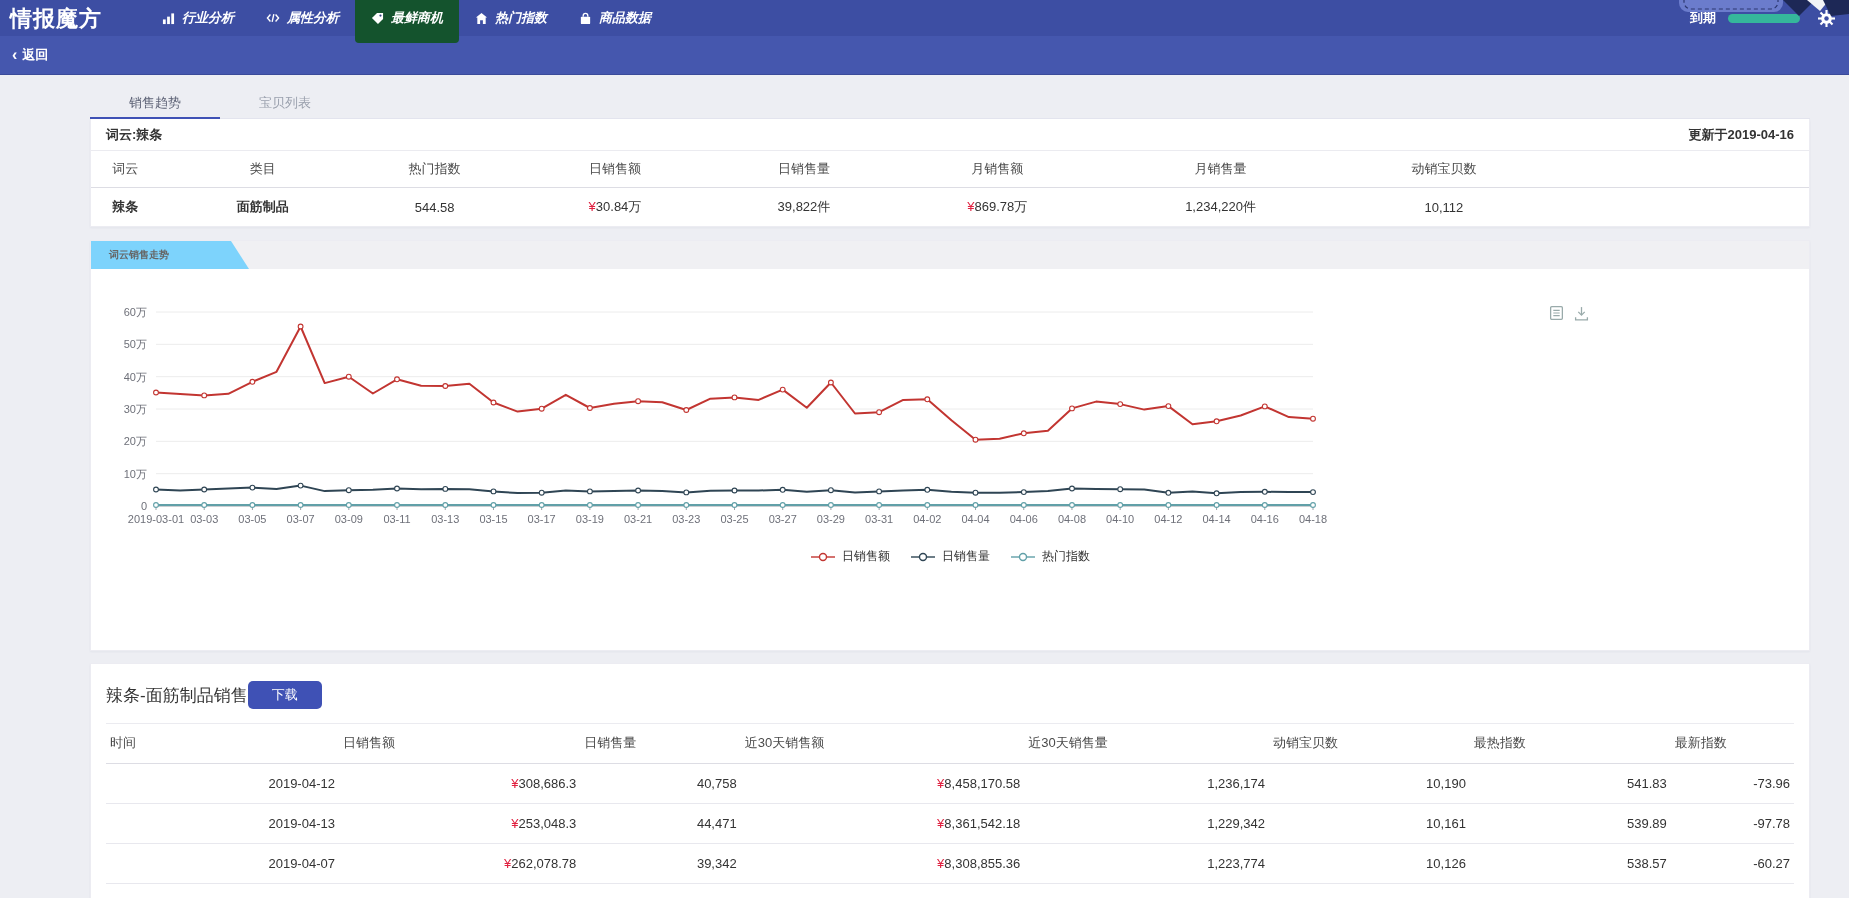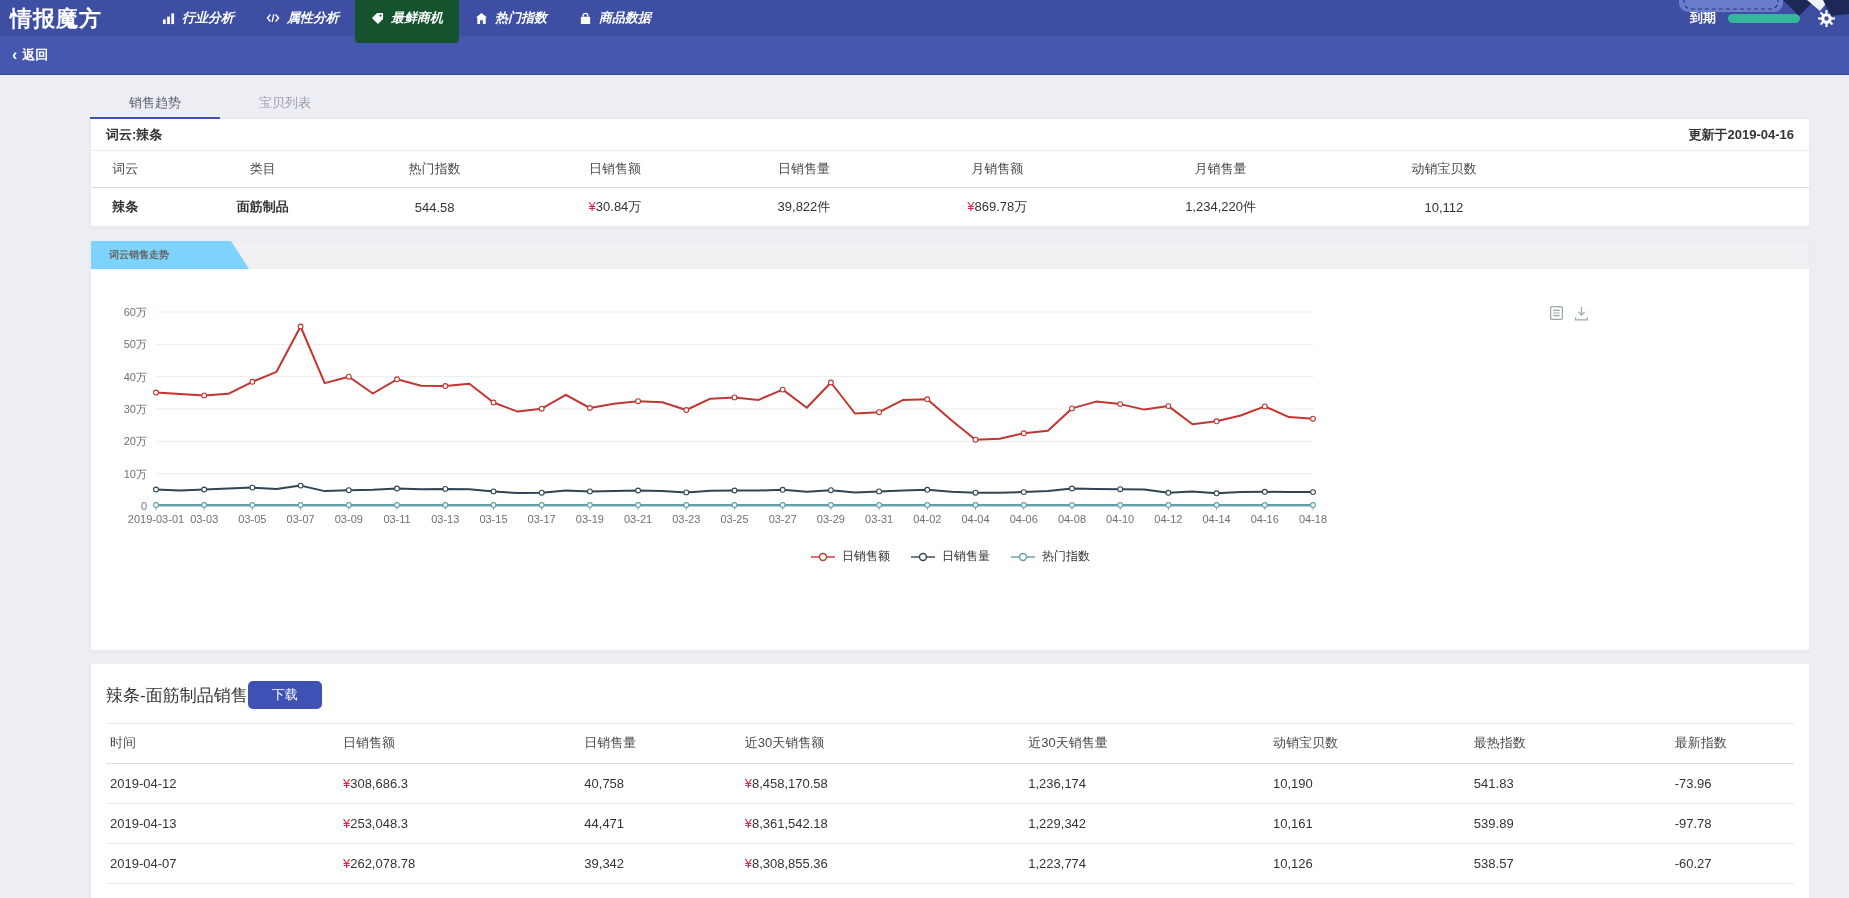--- a/index.html
+++ b/index.html
@@ -73,21 +73,21 @@
   
   .sales-card{ margin-top:12px; padding-bottom:6px; }
   .sales-head{ display:flex; align-items:center; padding:17px 26px 14px 15px; }
   .sales-title{ font-size:17px; color:#333; }
   .dl-btn{
     background:#3f51b5; color:#fff; border:none; font-size:13px; width:74px; height:28px;
     border-radius:5px; cursor:pointer; font-family:inherit;
   }
   .sales-table-wrap{ padding:0 15px; }
   .sales-table th{ padding:10px 4px 11px; border-top:1px solid #ebebf0; border-bottom:1px solid #dddde4; text-align:left; }
-  .sales-table td{ padding:12px 4px; border-bottom:1px solid #e8e8ee; text-align:left; }
+  .sales-table td{ padding:12px 4px; border-bottom:1px solid #e8e8ee; text-align:right; }
 </style>
 </head>
 <body>
 
 <header class="navbar">
   <div class="logo">情报魔方</div>
   <nav class="nav-items" id="nav-items">
       <div class="nav-item">
         <span class="nicon">
           <svg viewBox="0 0 14 14" width="13" height="13">

